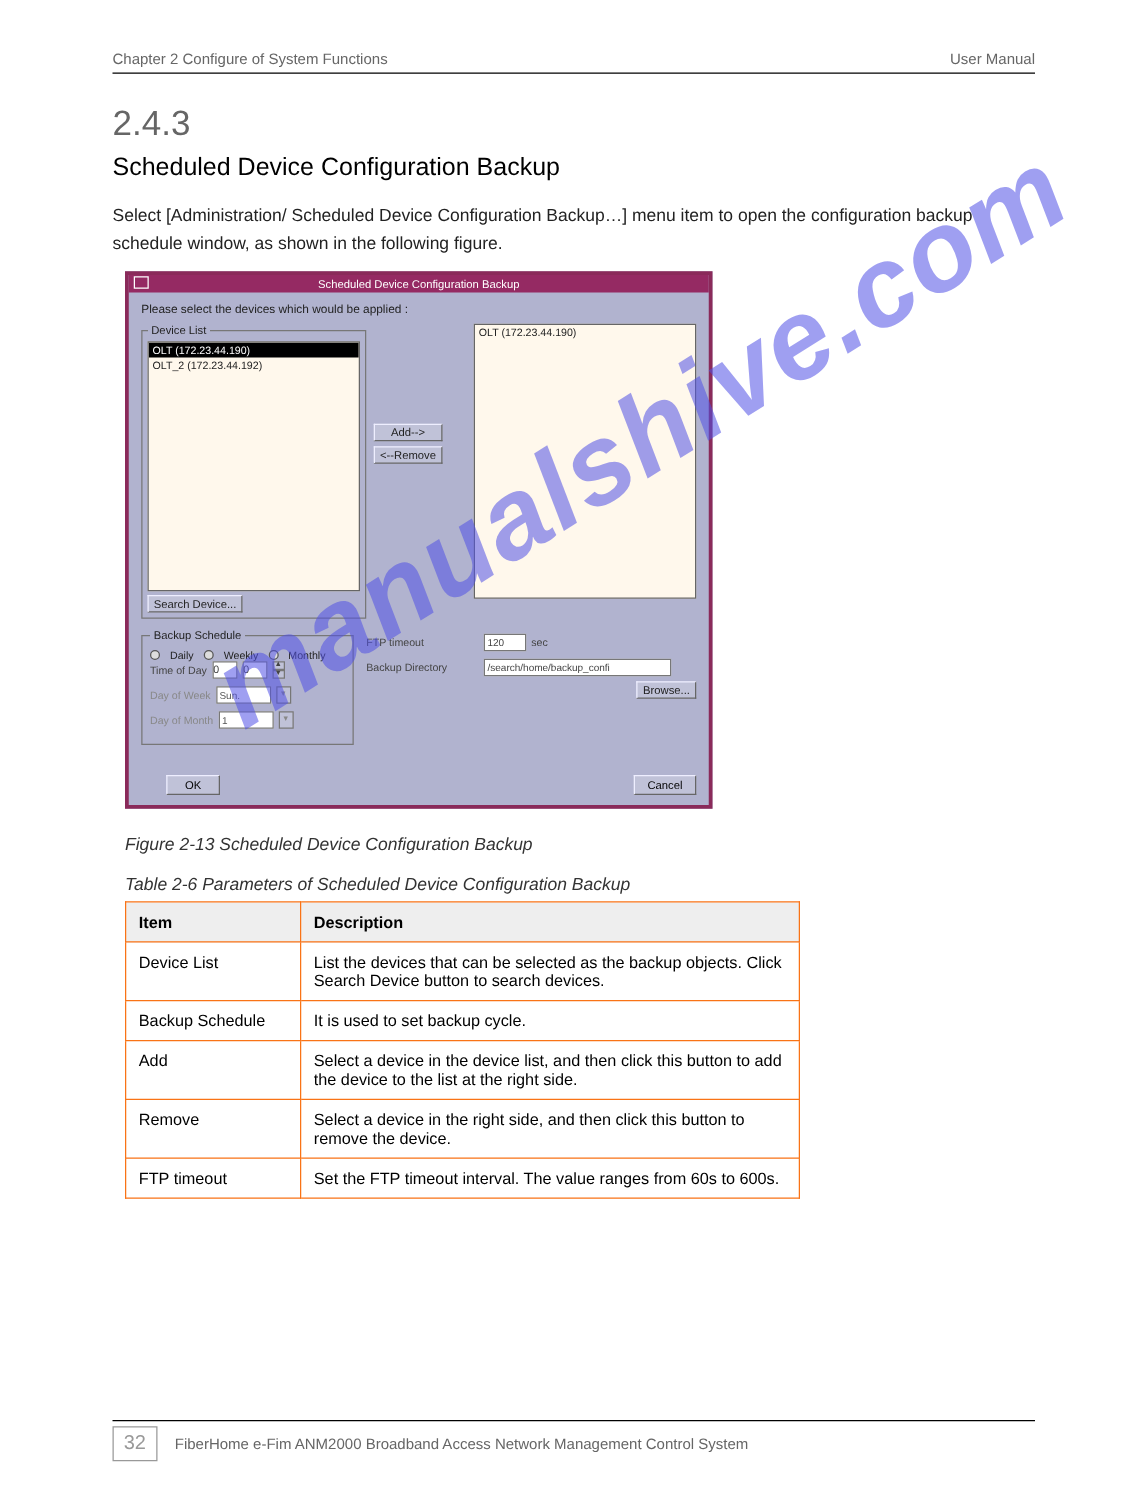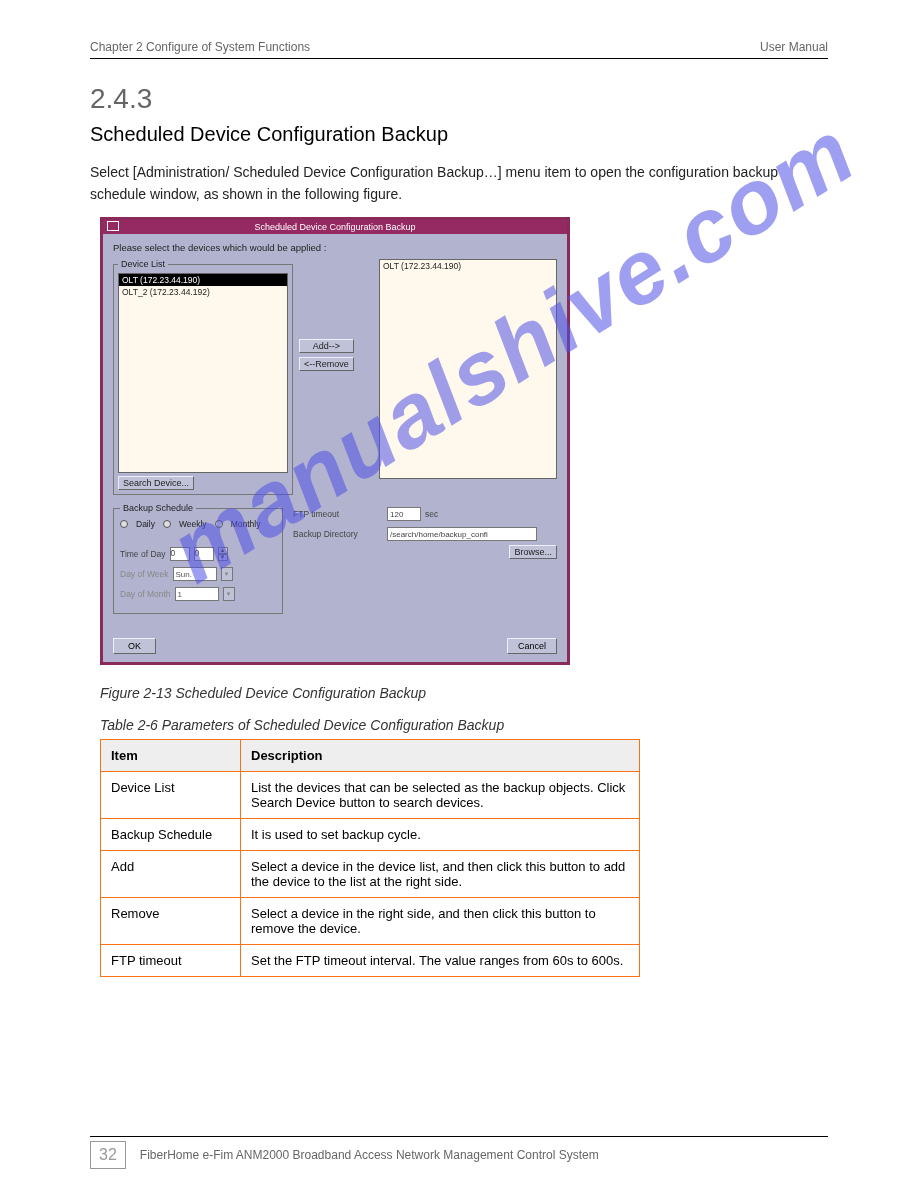--- a/index.html
+++ b/index.html
@@ -88,21 +88,21 @@
     background: #fff8ec;
     border: 1px solid #666;
     width: 178px; height: 220px;
     font-size: 8.5px;
     padding: 1px 3px;
   }
   .search-btn { margin-top: 3px; display: inline-block; }
 
   .sched-row { display: flex; gap: 10px; }
   .sched-left { width: 170px; }
-  .radio-row { display: flex; gap: 8px; align-items: center; font-size: 8.5px; margin-bottom: 18px; text-align: center; }
+  .radio-row { display: flex; gap: 8px; align-items: center; font-size: 8.5px; margin-bottom: 0; text-align: center; }
   .radio { width: 8px; height: 8px; border: 1px solid #555; border-radius: 50%; background: #ddd; }
   .field-row { display: flex; align-items: center; gap: 4px; margin-bottom: 6px; font-size: 8.5px; color: #444; }
   .spin { width: 20px; height: 14px; background: #fff; border: 1px solid #777; }
   .spin-arrows { width: 10px; height: 14px; display: flex; flex-direction: column; }
   .spin-arrows div { flex:1; border:1px solid #777; font-size:6px; text-align:center; line-height:5px; background:#c0c2d8;}
   .combo { width: 44px; height: 14px; background:#fff; border:1px solid #777; display:flex; align-items:center; padding:0 2px; font-size:8px; color:#555;}
   .combo-btn { width:12px; height:14px; border:1px solid #777; background:#c0c2d8; font-size:7px; text-align:center; line-height:12px;}
   .disabled { color:#888; }
 
   .sched-right { flex:1; font-size: 8.5px; padding: 4px 0 0 0; }
@@ -247,21 +247,21 @@
             <span style="width:90px;">Backup Directory</span>
             <span class="text-input" style="width:150px;">/search/home/backup_confi</span>
           </div>
           <div class="browse-row">
             <span class="btn3d">Browse...</span>
           </div>
         </div>
       </div>
     </div>
     <div class="dlg-footer">
-      <span class="btn3d" style="padding:2px 14px;">OK</span>
+      <span class="btn3d" style="padding:2px 14px;margin-left:20px;">OK</span>
       <span class="btn3d" style="padding:2px 10px;">Cancel</span>
     </div>
   </div>
 
   <div class="fig-cap">Figure 2-13 Scheduled Device Configuration Backup</div>
 
   <div class="table-cap">Table 2-6 Parameters of Scheduled Device Configuration Backup</div>
   <table class="params-table">
     <thead>
       <tr>

